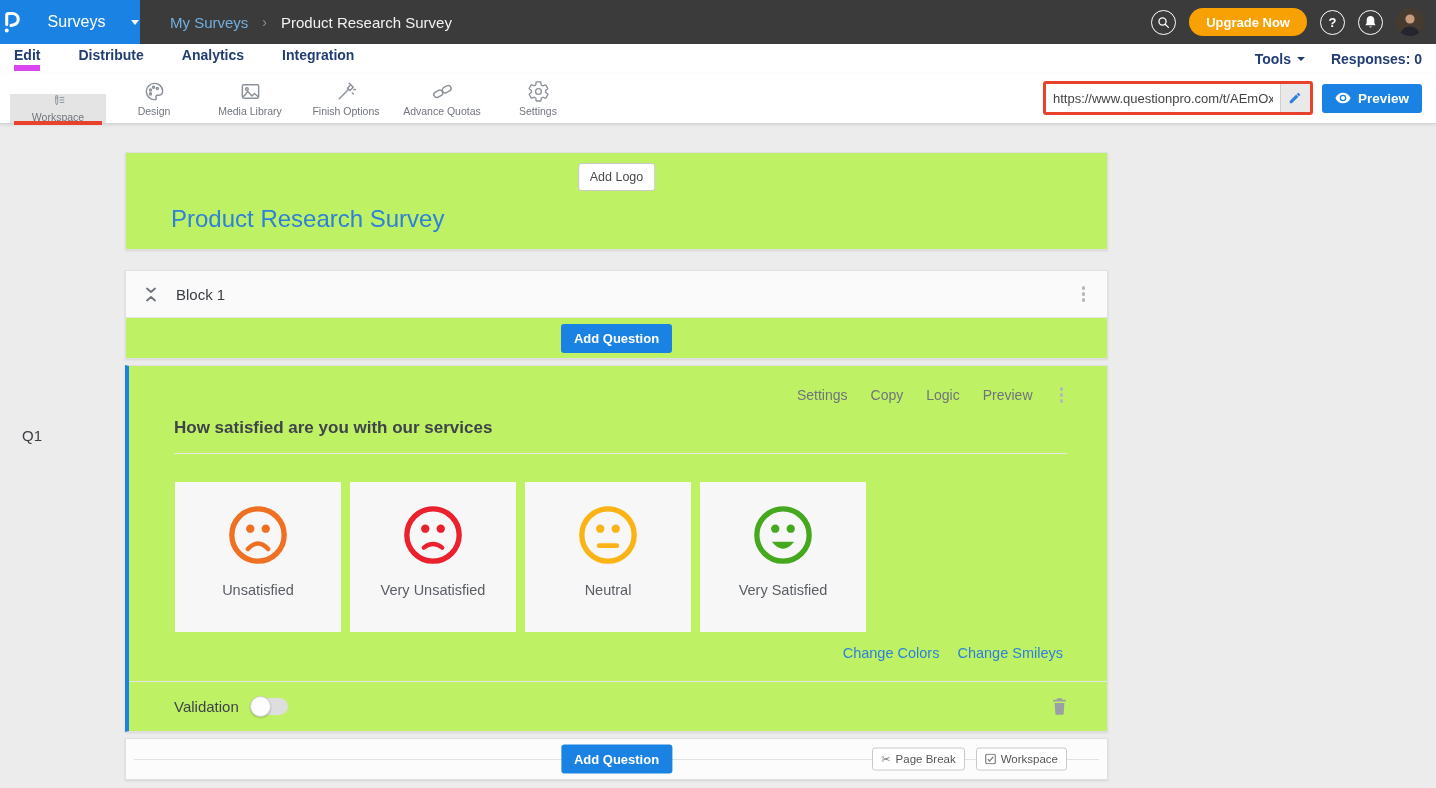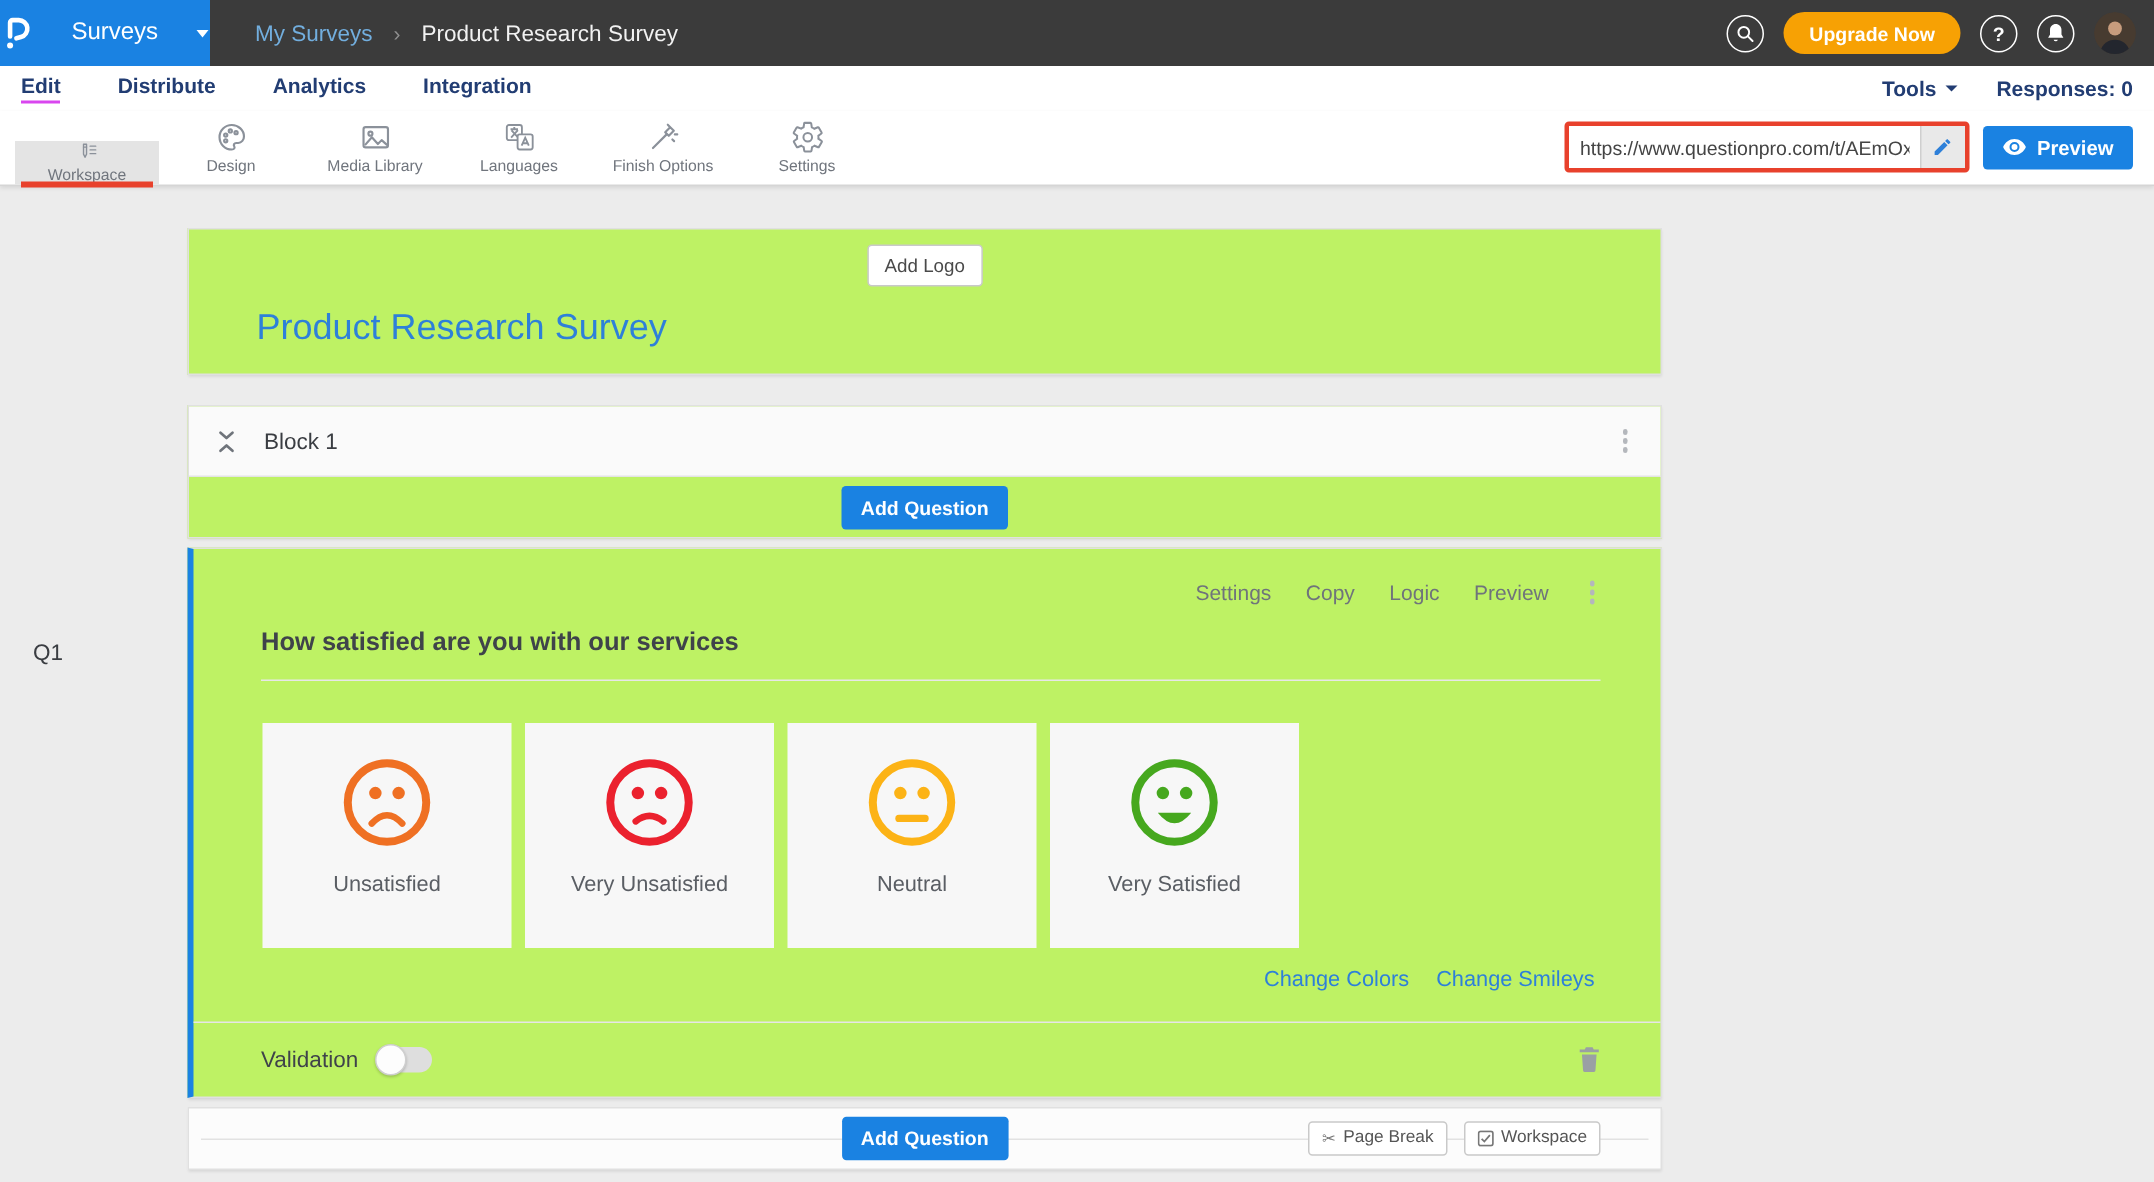--- a/index.html
+++ b/index.html
@@ -17,21 +17,21 @@
   .bc-current { color:#f2f2f2; }
   .topbar-right { position:absolute; right:12px; top:0; height:44px; display:flex; align-items:center; gap:13px; }
   .round-btn { width:25px; height:25px; border:1.5px solid #fff; border-radius:50%; display:flex; align-items:center; justify-content:center; color:#fff; font-size:13px; font-weight:bold; cursor:pointer; }
   .upgrade-btn { background:#f7a104; color:#fff; border:none; border-radius:14px; height:28px; padding:0 17px; font-size:13px; font-weight:bold; font-family:inherit; cursor:pointer; }
   .avatar { width:28px; height:28px; border-radius:50%; overflow:hidden; cursor:pointer; }
 
   
   .nav-row { height:30px; background:#fff; display:flex; align-items:center; position:relative; }
   .nav-tabs { display:flex; margin-left:14px; gap:38px; }
   .nav-tab { font-size:14px; font-weight:bold; color:#223d73; cursor:pointer; padding-bottom:2px; }
-  .nav-tab.active { border-bottom:2px solid #d946ef; }
+  .nav-tab.active { border-bottom:6px solid #d946ef; }
   .nav-right { position:absolute; right:14px; display:flex; align-items:center; gap:26px; font-size:14px; font-weight:bold; color:#223d73; }
   .tools-menu { display:flex; align-items:center; gap:6px; cursor:pointer; }
   .caret-down-navy { width:0; height:0; border-left:4px solid transparent; border-right:4px solid transparent; border-top:4.5px solid #223d73; display:inline-block; }
 
   
   .toolbar { height:50px; background:#fff; border-bottom:1px solid #d5d5d5; box-shadow:0 1px 3px rgba(0,0,0,.10); display:flex; align-items:stretch; position:relative; z-index:3; }
   .tool-items { display:flex; margin-left:10px; }
   .tool-item { width:96px; display:flex; flex-direction:column; align-items:center; justify-content:center; gap:2px; color:#8b919a; cursor:pointer; position:relative; }
   .tool-item svg { width:23px; height:23px; }
   .tool-label { font-size:10.5px; color:#70757d; white-space:nowrap; }
@@ -172,38 +172,36 @@
           <g fill="none" stroke="currentColor" stroke-width="1.5" stroke-linejoin="round">
             <rect x="3.5" y="5" width="17" height="14" rx="1.5"></rect>
             <circle cx="8.3" cy="9.5" r="1.4"></circle>
             <path d="M4.5 17.5l4.8-5.5 4.2 4.7 2.6-2.7 3.9 3.5"></path>
           </g>
         </svg>
         <span class="tool-label">Media Library</span>
       </div>
       <div class="tool-item">
         <svg viewBox="0 0 24 24">
-          <g fill="none" stroke="currentColor" stroke-width="1.3">
-            <rect x="3" y="3.5" width="10.5" height="10.5" rx="1.5"></rect>
-            <path d="M5.6 6.4h5.2M8.2 4.9v1.5M6 12.3L10.7 7M6.3 7.2l4.6 5.1"></path>
-            <rect x="10.5" y="10" width="10.5" height="10.5" rx="1.5" fill="#fff"></rect>
-            <path d="M13.3 17.9l2.5-5.6 2.5 5.6M14 16.2h3.5"></path>
-          </g>
-        </svg>
-        <span class="tool-label">Languages</span>
-      </div>
-      <div class="tool-item">
-        <svg viewBox="0 0 24 24">
           <g fill="none" stroke="currentColor" stroke-width="1.5" stroke-linecap="round" stroke-linejoin="round">
             <path d="M4.5 19.5L14 10"></path>
             <path d="M13 8.5l2.5 2.5L19 7.5 16.5 5 13 8.5z"></path>
             <path d="M18 13.5l1.2 1.2M19.7 10h1.7M14.8 3.3L16 4.5"></path>
           </g>
         </svg>
         <span class="tool-label">Finish Options</span>
+      </div>
+      <div class="tool-item">
+        <svg viewBox="0 0 24 24">
+          <g fill="none" stroke="currentColor" stroke-width="1.5">
+            <rect x="2.8" y="11.4" width="9.6" height="6" rx="3" transform="rotate(-28 7.6 14.4)"></rect>
+            <rect x="11.6" y="6.6" width="9.6" height="6" rx="3" transform="rotate(-28 16.4 9.6)"></rect>
+          </g>
+        </svg>
+        <span class="tool-label">Advance Quotas</span>
       </div>
       <div class="tool-item">
         <svg viewBox="0 0 24 24">
           <g fill="none" stroke="currentColor" stroke-width="1.4">
             <circle cx="12" cy="12" r="3"></circle>
             <path d="M19.4 13c.04-.33.06-.66.06-1s-.02-.67-.06-1l2.1-1.6a.5.5 0 0 0 .12-.64l-2-3.46a.5.5 0 0 0-.6-.22l-2.5 1a7.6 7.6 0 0 0-1.7-1l-.4-2.6A.5.5 0 0 0 14 2h-4a.5.5 0 0 0-.5.42l-.4 2.6c-.6.26-1.17.6-1.7 1l-2.5-1a.5.5 0 0 0-.6.22l-2 3.46a.5.5 0 0 0 .12.64L4.6 11c-.04.33-.06.66-.06 1s.02.67.06 1l-2.1 1.6a.5.5 0 0 0-.12.64l2 3.46c.13.22.4.3.6.22l2.5-1c.53.4 1.1.74 1.7 1l.4 2.6a.5.5 0 0 0 .5.42h4a.5.5 0 0 0 .5-.42l.4-2.6c.6-.26 1.17-.6 1.7-1l2.5 1c.2.08.47 0 .6-.22l2-3.46a.5.5 0 0 0-.12-.64L19.4 13z"></path>
           </g>
         </svg>
         <span class="tool-label">Settings</span>
       </div>

